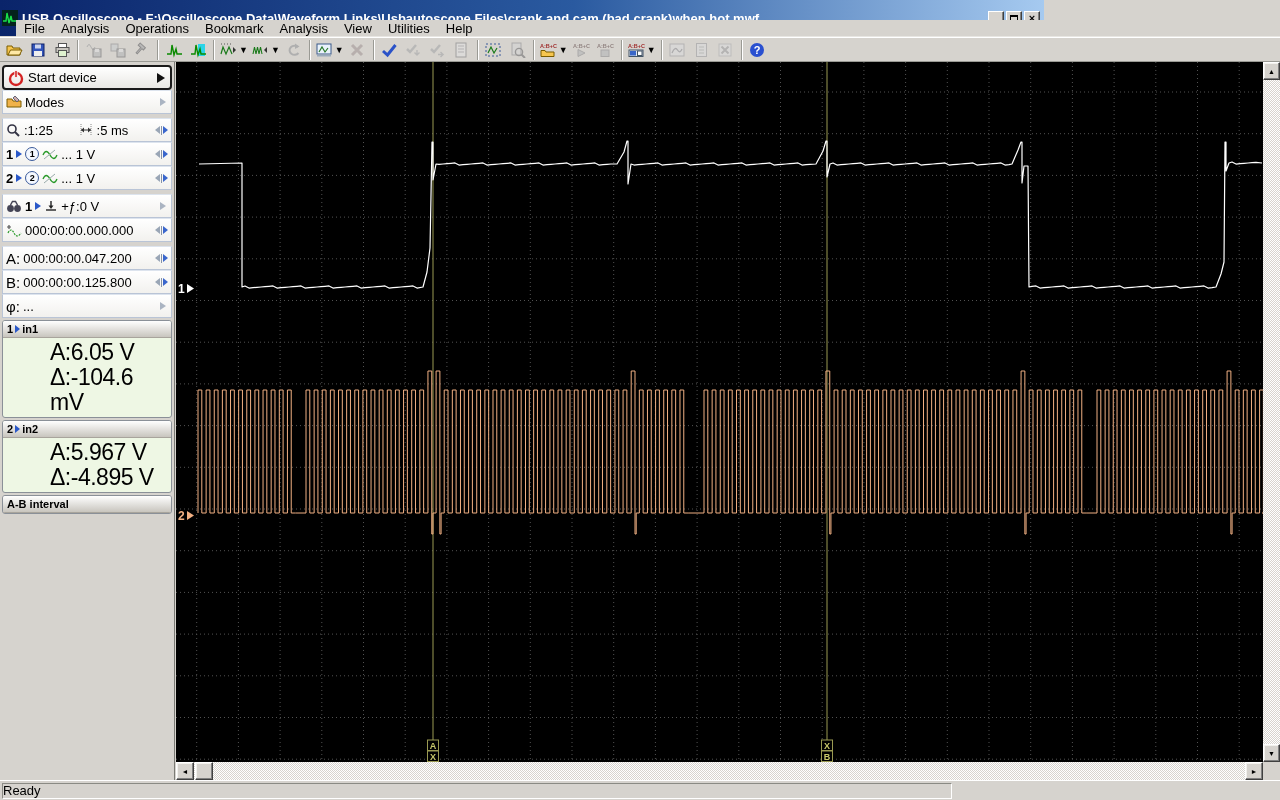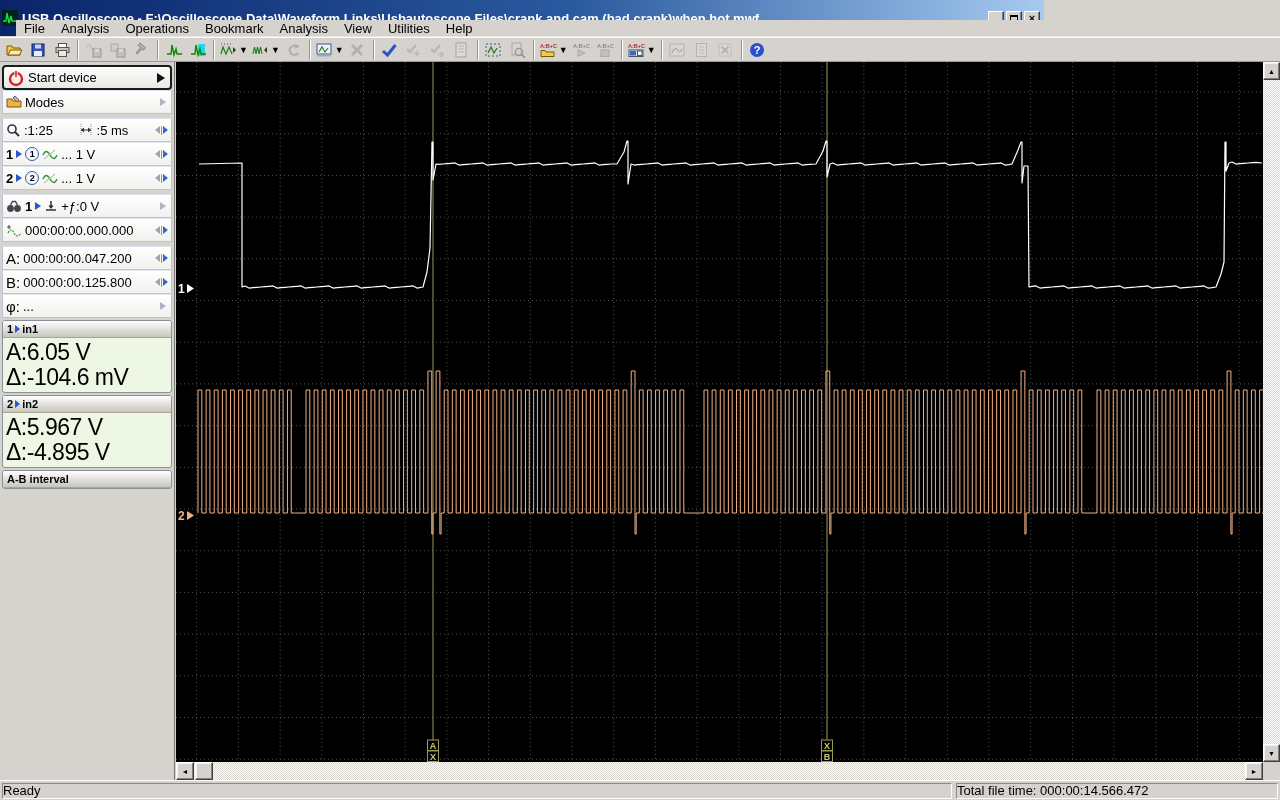--- a/index.html
+++ b/index.html
@@ -54,21 +54,21 @@
   .circnum { width:14px; height:14px; border:1px solid #3a5a9a; border-radius:50%; background:#f4f8ff;
     font-size:9px; font-weight:bold; display:flex; align-items:center; justify-content:center; }
   .chnum { font-weight:bold; font-size:13px; }
   .biglabel { font-size:15px; }
 
   
   .mpanel { border:1px solid #8a9098; border-radius:3px; margin-top:2px; background:#eef7e4; overflow:hidden; }
   .mpanel .hd { height:17px; background:linear-gradient(#ffffff,#c8c5be); border-bottom:1px solid #a8a49c;
     display:flex; align-items:center; padding:0 4px; font-size:11px; font-weight:bold; gap:2px; }
   .mpanel .bd { padding:2px 3px; }
-  .mpanel .line { font-size:23px; line-height:25px; color:#000; letter-spacing:-.5px; }
+  .mpanel .line { font-size:23px; line-height:25px; color:#000; letter-spacing:-.5px;margin-left:44px; }
 
   
   .plotwrap { position:absolute; left:176px; top:0; width:1087px; height:700px; background:#000; }
   .vscroll { position:absolute; left:1263px; top:0; width:17px; height:700px; display:flex; flex-direction:column;
     background:repeating-conic-gradient(#ffffff 0 25%, #d8d4ce 0 50%); background-size:2px 2px; }
   .hscroll { position:absolute; left:176px; top:700px; width:1087px; height:18px; display:flex;
     background:repeating-conic-gradient(#ffffff 0 25%, #d8d4ce 0 50%); background-size:2px 2px; }
   .corner { position:absolute; left:1263px; top:700px; width:17px; height:18px; background:#d6d3ce; }
   .sbtn { background:#d6d3ce; border:1px solid; border-color:#fff #404040 #404040 #fff;
     box-shadow:inset -1px -1px 0 #808080, inset 1px 1px 0 #f2f1ed;
@@ -561,17 +561,14 @@
       <div class="vspace"></div>
       <div class="sbtn">►</div>
     </div>
     <div class="corner"></div>
   </div>
 
   <div class="statusbar">
     <div class="spanel left">
         <span>Ready</span>
       </div>
-    <div class="spanel right">
-        <span>Total file time: 000:00:14.566.472</span>
-      </div>
   </div>
 </div>
 
 </body></html>

